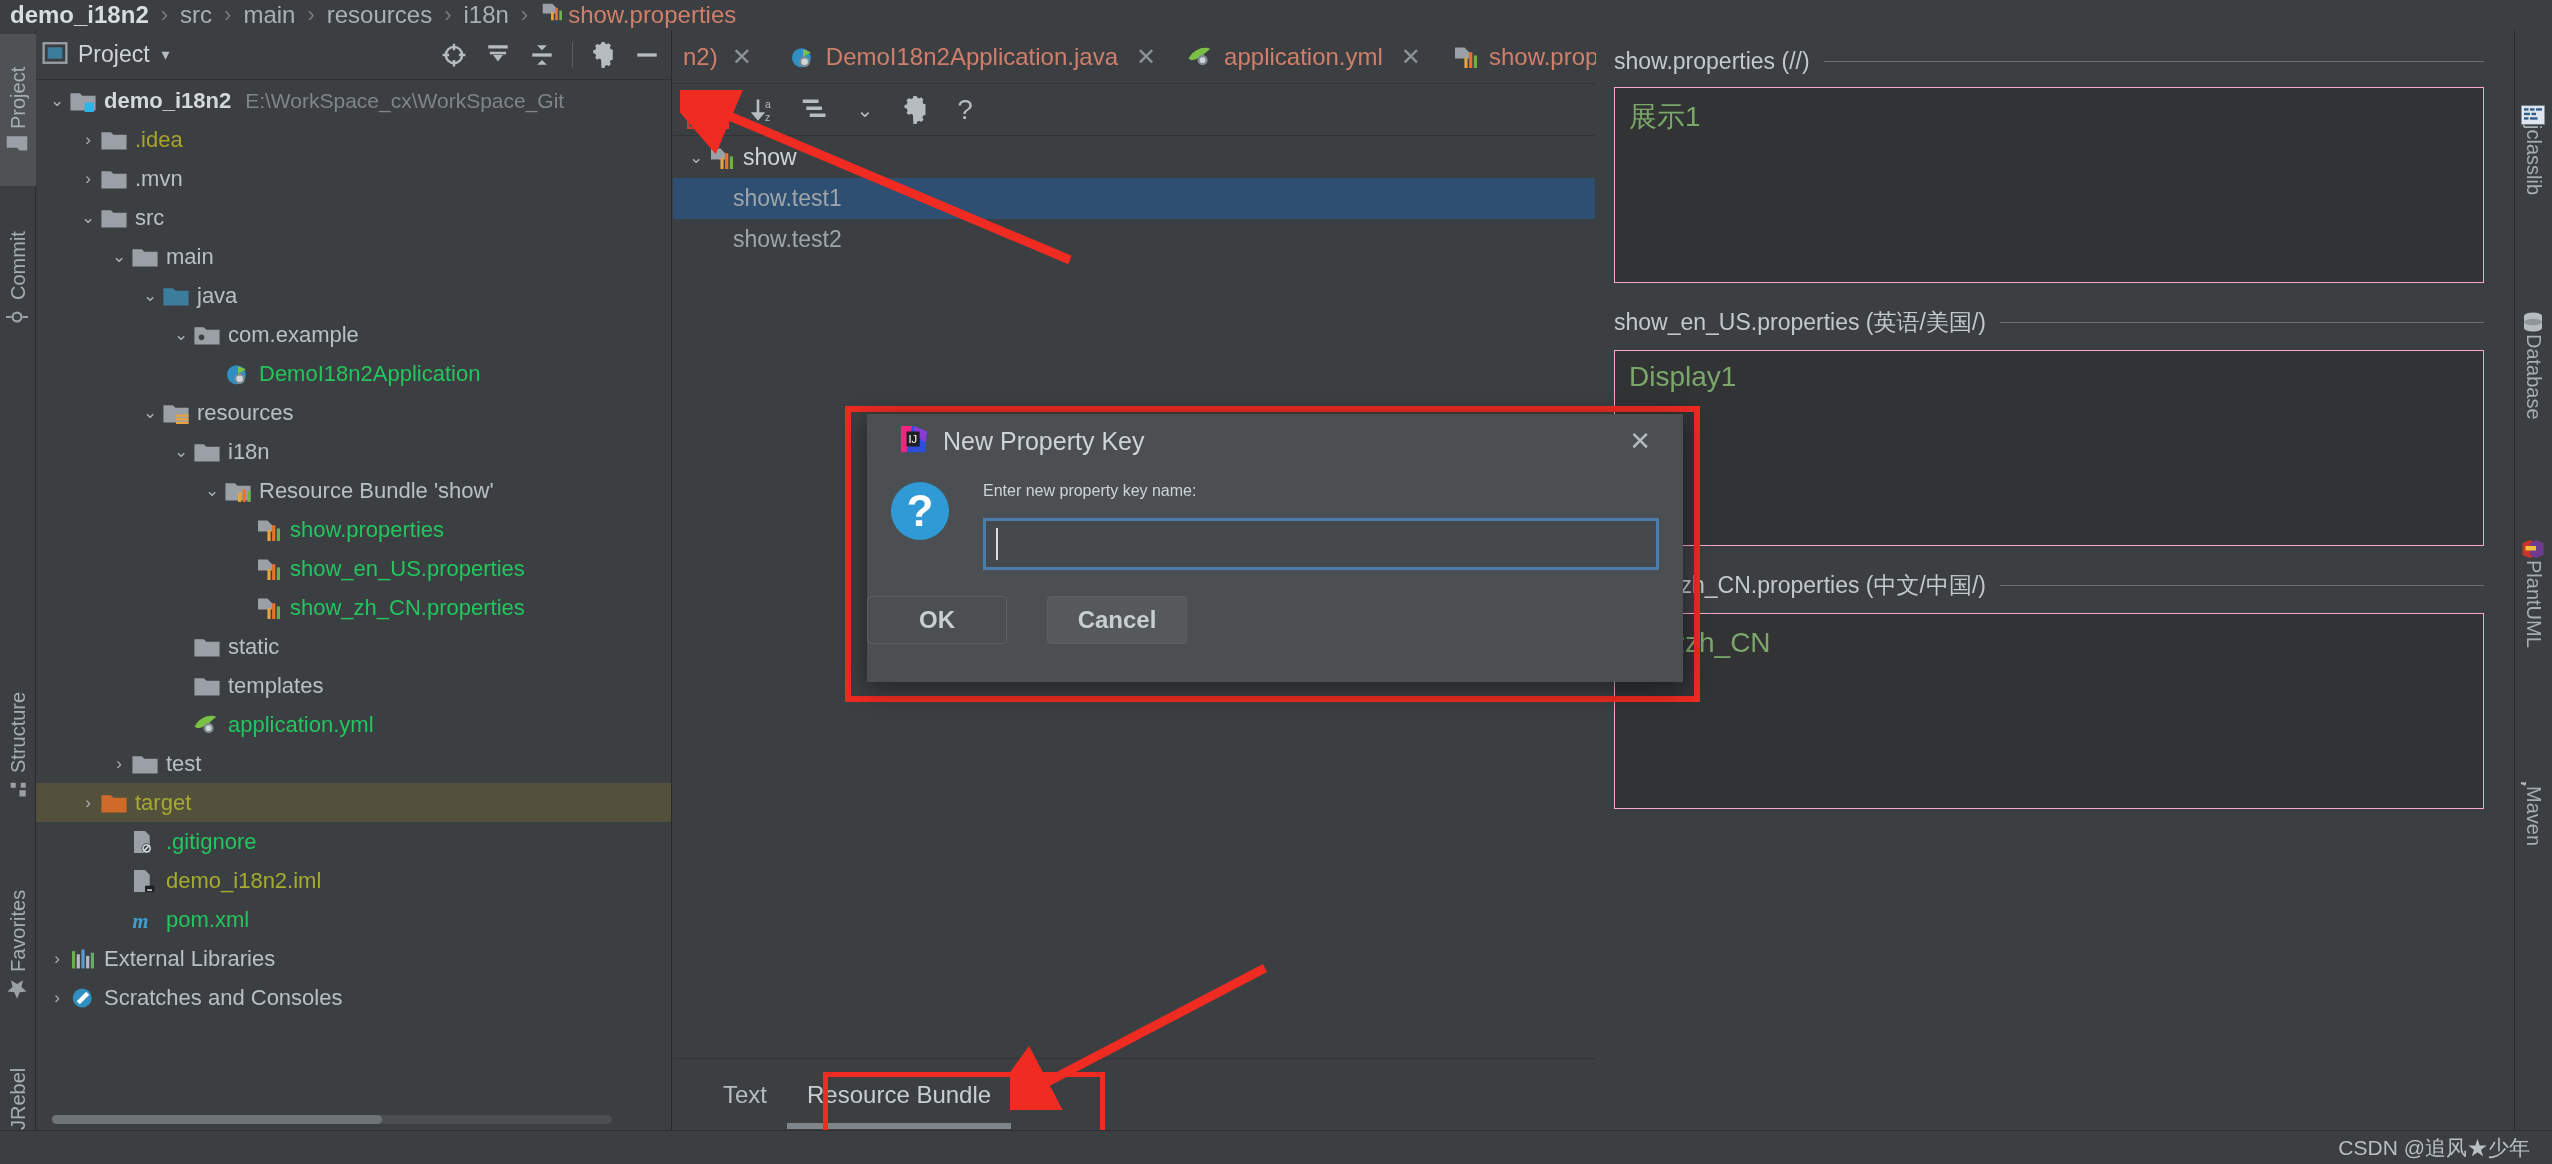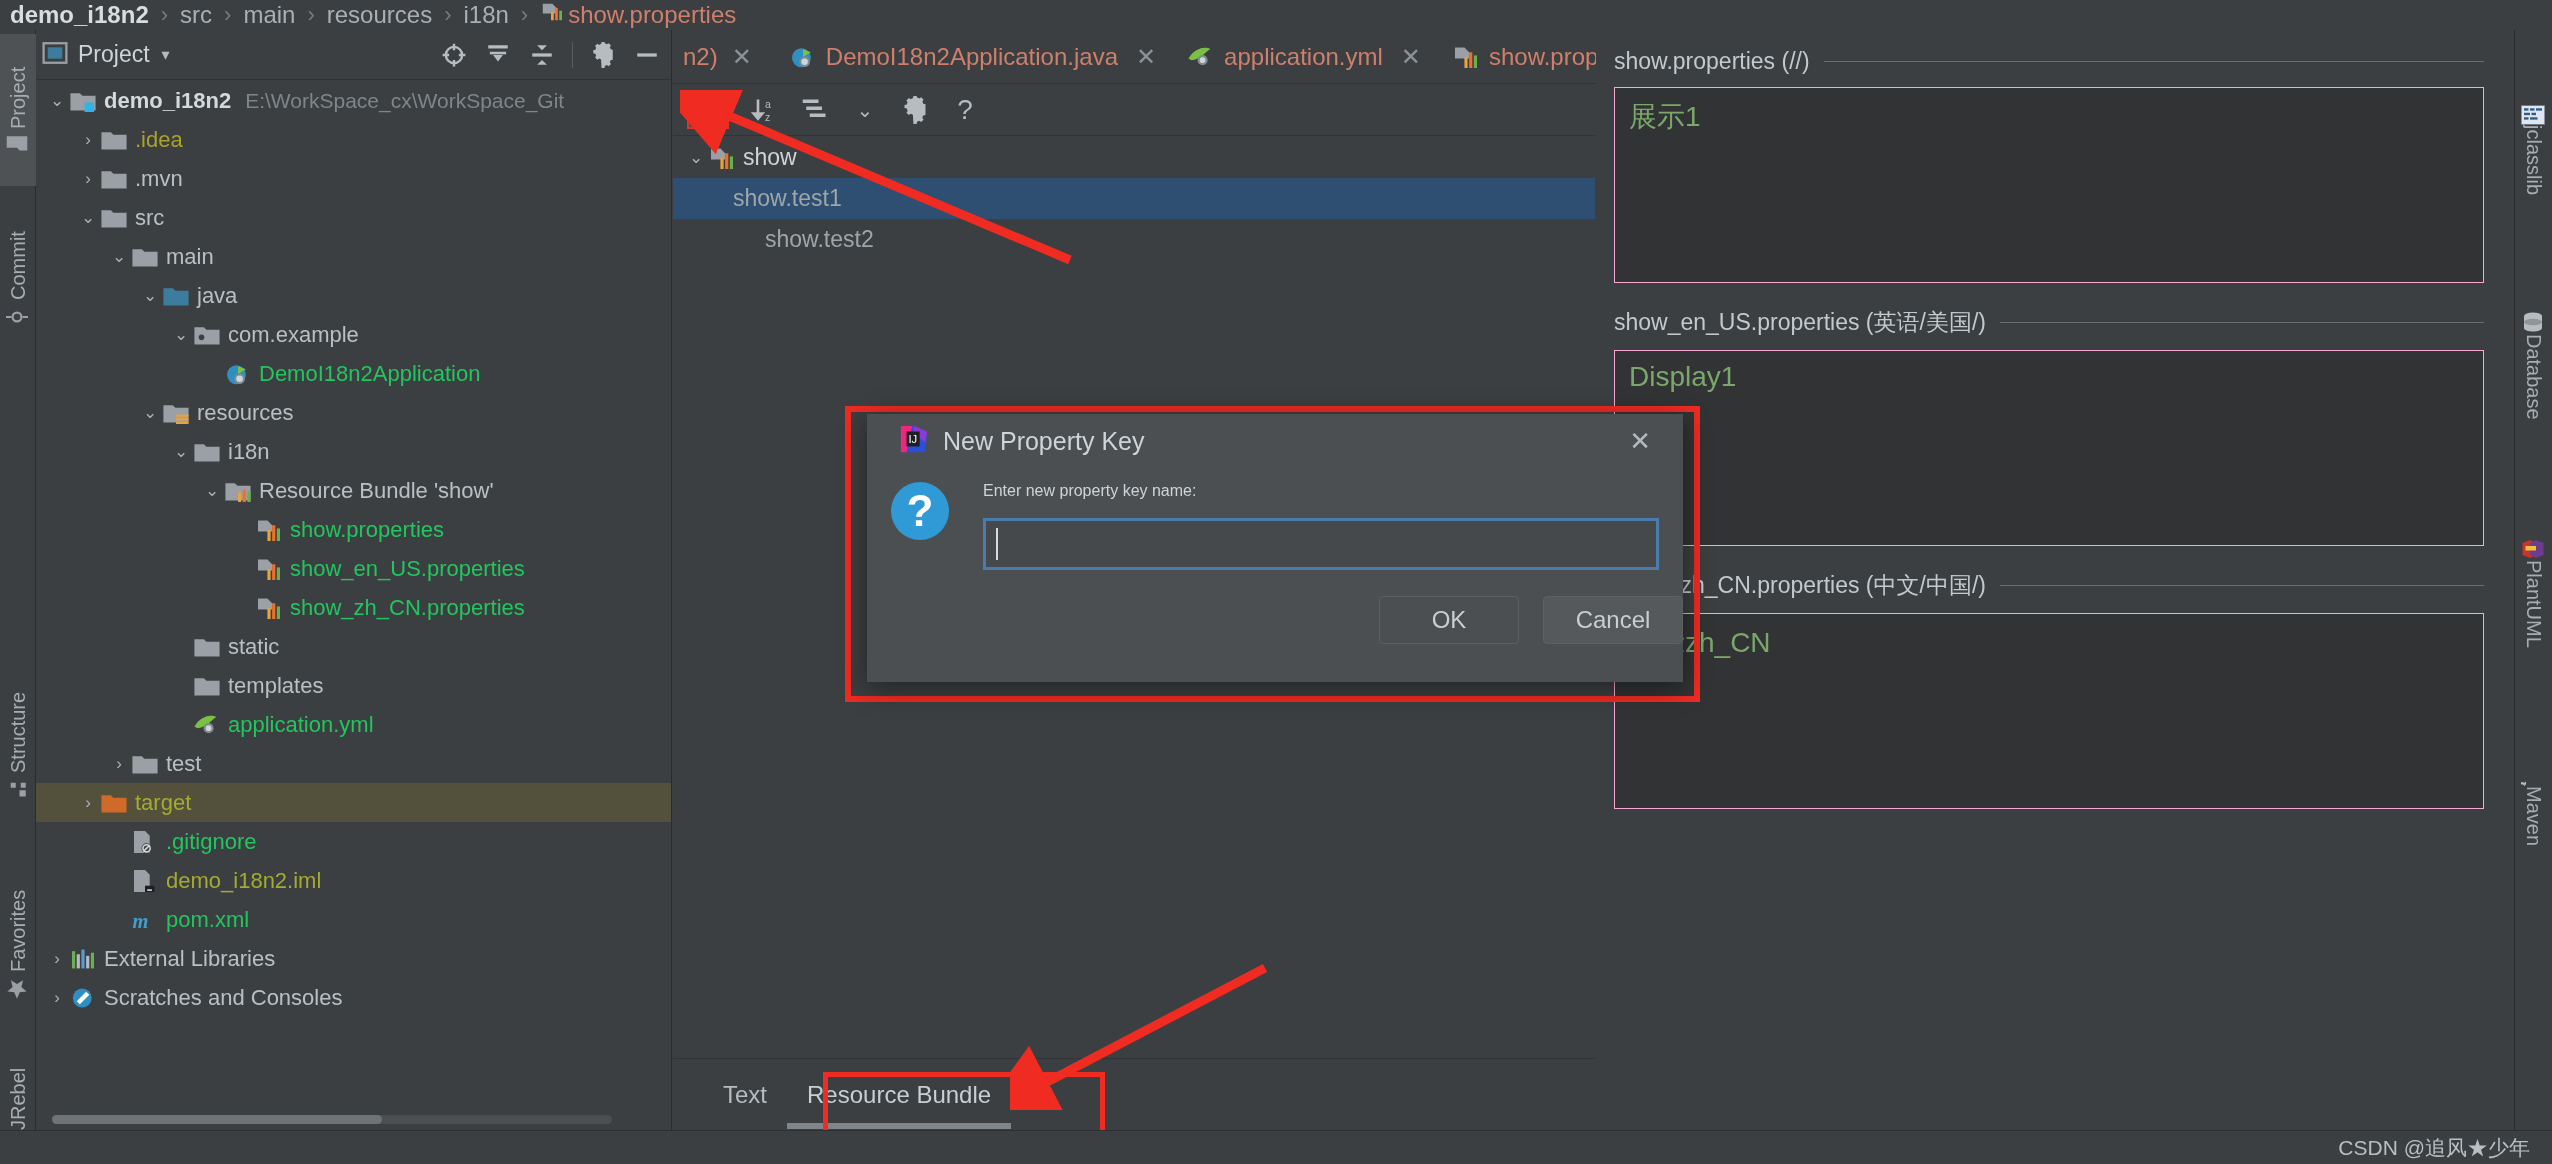--- a/index.html
+++ b/index.html
@@ -148,21 +148,21 @@
     width:58px;height:58px;border-radius:50%;background:#2f9ad6;color:#ffffff;
     display:flex;align-items:center;justify-content:center;font-size:44px;font-weight:bold;flex:none;
   }
   .dlg-fields{ margin-left:34px; flex:1;}
   .dlg-label{ font-size:16px; color:#cfd4d8; }
   .dlg-input{
     margin-top:18px; height:52px; background:#45494b; border:3px solid #4a7dad;
     display:flex; align-items:center; padding:0 10px;
   }
   .caret{ width:2px; height:32px; background:#d7dbde; }
-  .dlg-buttons{ display:flex; justify-content:flex-end; gap:24px; margin-top:26px;}
+  .dlg-buttons{ display:flex; justify-content:flex-start; gap:40px; margin-top:26px;font-weight:bold;}
   .dbtn{
     min-width:140px; height:48px; display:flex;align-items:center;justify-content:center;
     font-size:24px; color:#c9ced1; background:#4b4f51; border:1px solid #5c6063; border-radius:4px;
   }
   .dbtn.secondary{ background:#55595b; }
 
   
   .ann{ position:absolute; pointer-events:none; }
 
   
@@ -599,21 +599,21 @@
               <path d="M1 1h6l3 3v4H1z" fill="#9aa0a6"></path>
               <rect x="7" y="7" width="2" height="7" fill="#e8a33d"></rect>
               <rect x="10" y="4" width="2" height="10" fill="#f0702a"></rect>
               <rect x="13" y="6" width="2" height="8" fill="#6ab04c"></rect>
             </svg></span>
           <span class="rb-bundle">show</span>
         </div>
         <div class="rb-row selected" style="padding-left: 60px;">
           <span class="rb-key">show.test1</span>
         </div>
-        <div class="rb-row" style="padding-left: 60px; margin-left: 32px;">
+        <div class="rb-row" style="padding-left: 60px;">
           <span class="rb-key">show.test2</span>
         </div>
       </div>
 
     <div class="bottom-tabs">
       <span class="btab">Text</span>
       <span class="btab active">Resource Bundle</span>
       <span class="btab-ring"></span>
     </div>
   </div>

